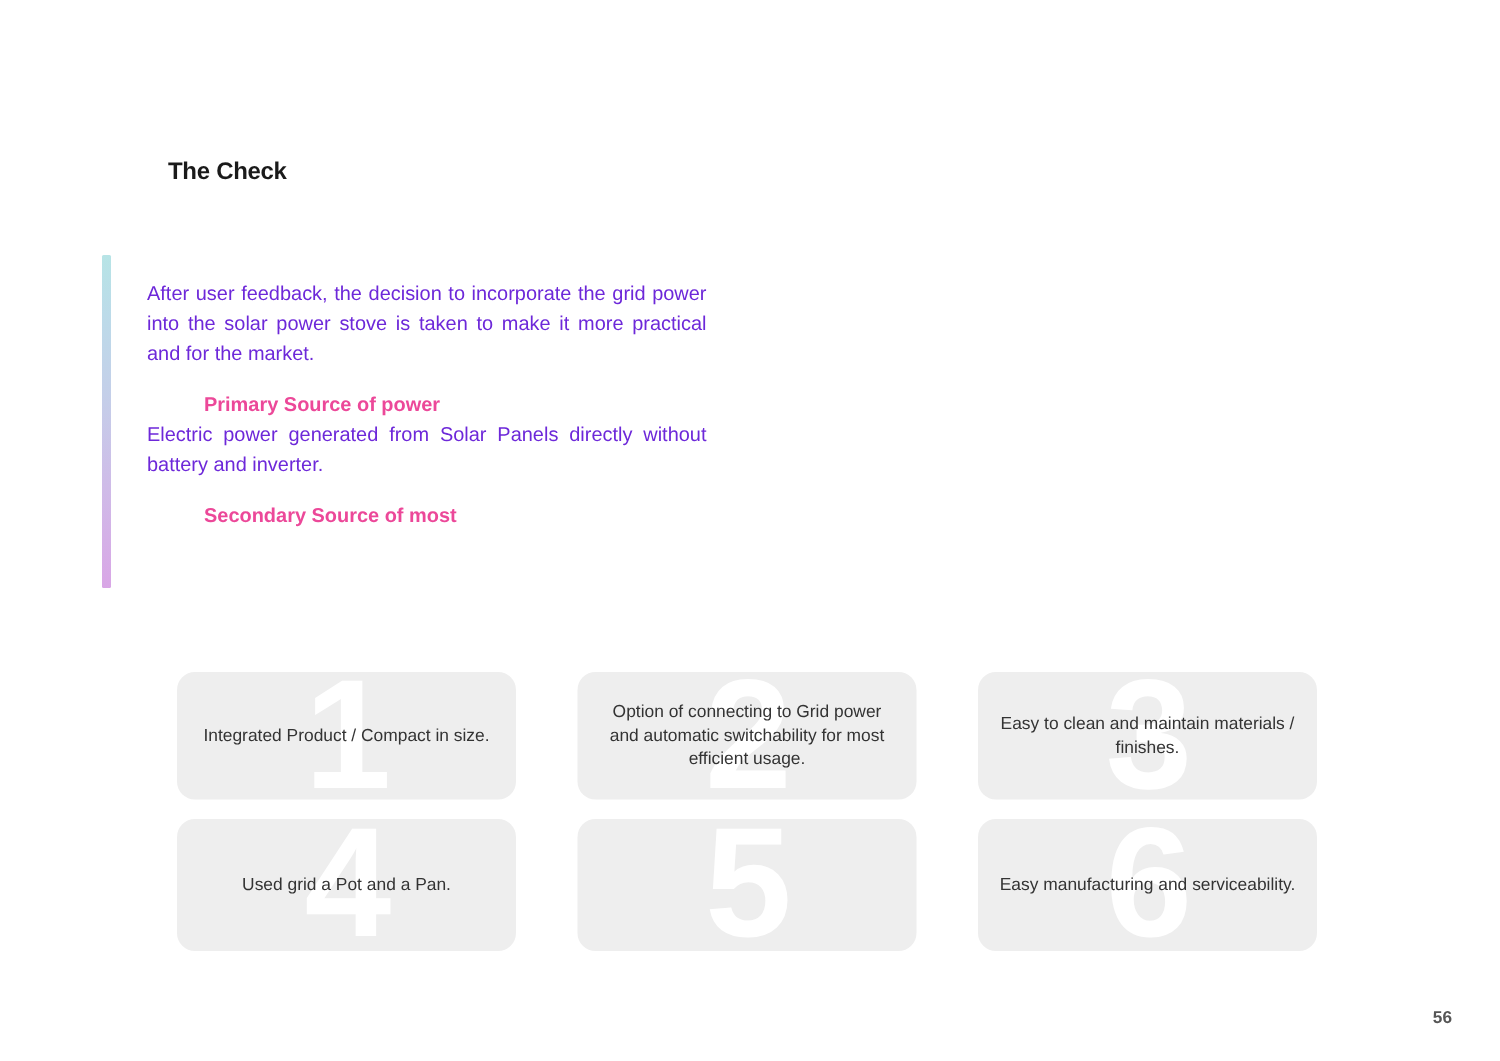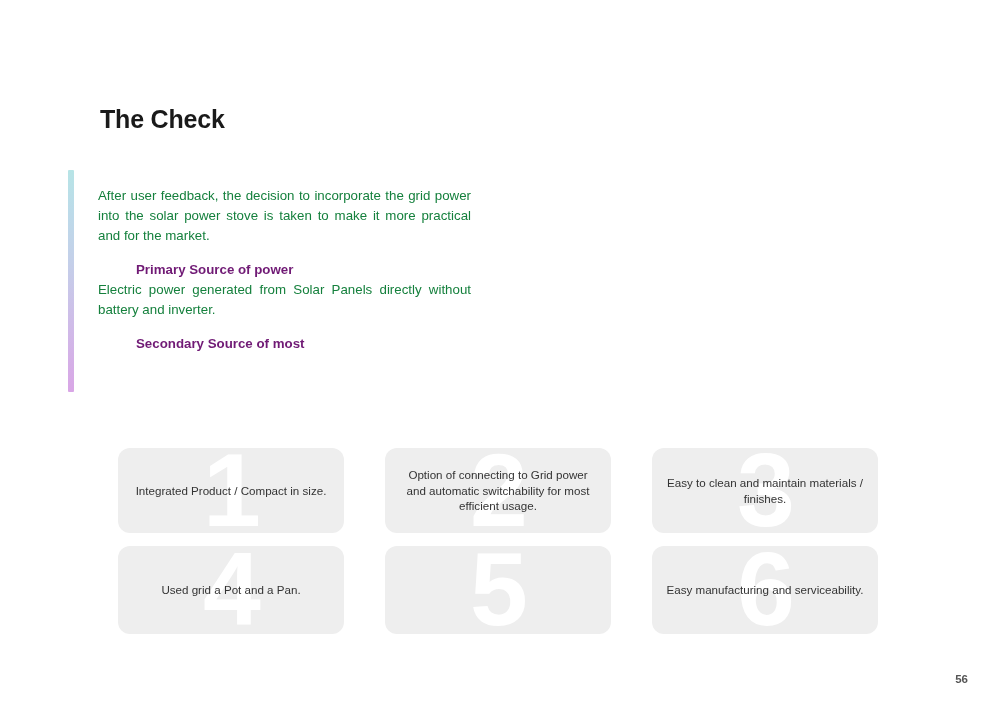--- a/index.html
+++ b/index.html
@@ -15,23 +15,23 @@
   #slide {
     position: relative;
     width: 1000px;
     height: 707px;
     background: #ffffff;
   }
 
   
   .page-title {
     position: absolute;
-    left: 100px;
+    left: 112px;
     top: 106px;
-    font-size: 25px;
+    font-size: 16px;
     font-weight: bold;
     letter-spacing: -0.2px;
     color: #1a1a1a;
     line-height: 1.1;
   }
 
   
   .accent-bar {
     position: absolute;
     left: 68px;
@@ -51,32 +51,32 @@
   .text-block {
     position: absolute;
     left: 98px;
     top: 186px;
     width: 373px;
   }
 
   .para {
     font-size: 13.3px;
     line-height: 20px;
-    color: #15803d;
+    color: #6d28d9;
     text-align: justify;
     text-justify: inter-word;
   }
 
   .para-intro { margin-bottom: 14px; }
 
   .subhead {
     font-size: 13.3px;
     line-height: 20px;
     font-weight: bold;
-    color: #701a75;
+    color: #ec4899;
     padding-left: 38px;
   }
 
   .group { margin-bottom: 14px; }
   .group:last-child { margin-bottom: 0; }
 
   
   .card-grid {
     position: absolute;
     left: 118px;

